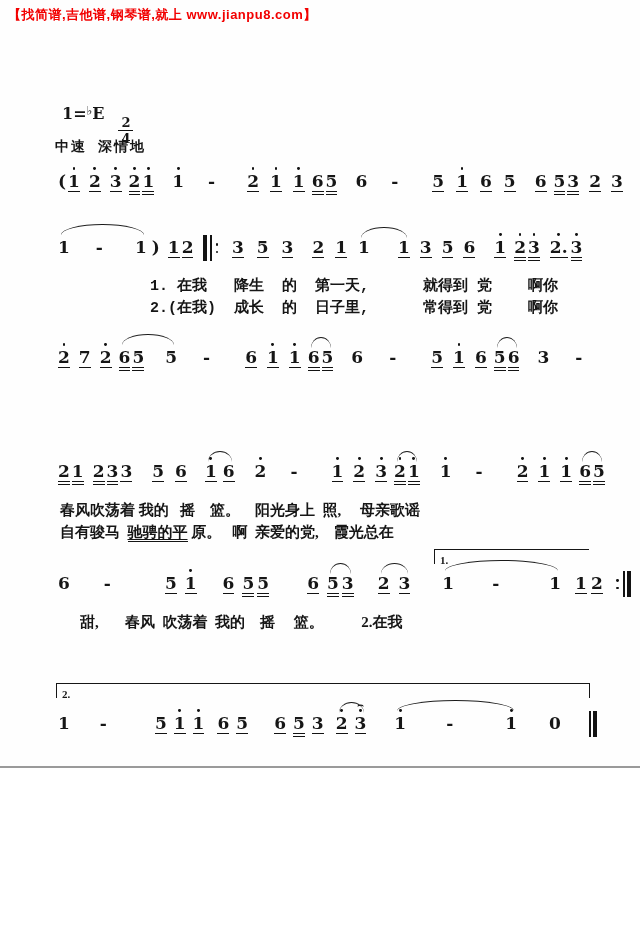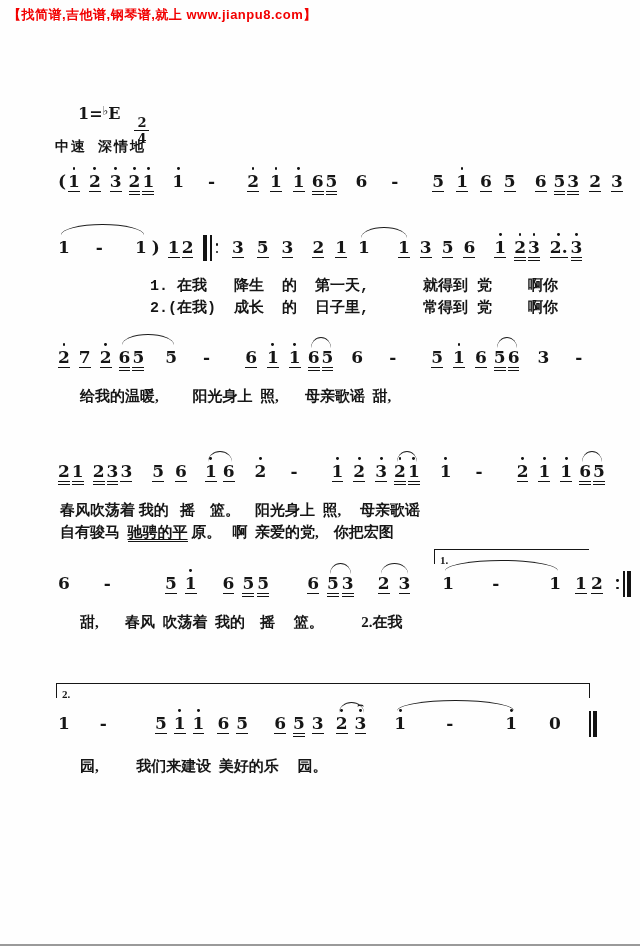--- a/index.html
+++ b/index.html
@@ -1,26 +1,26 @@
 <!DOCTYPE html>
 <html><head>
 <meta charset="utf-8">
 <style>
   html,body{margin:0;padding:0;}
   body{width:640px;height:946px;background:#ffffff;overflow:hidden;
        font-family:"Liberation Serif","DejaVu Serif",serif;color:#161616;}
-  .page{position:relative;width:640px;height:946px;background:#fefefe;}
+  .page{position:relative;width:640px;height:768px;background:#fefefe;}
   .bottom-line{position:absolute;left:0;right:0;bottom:0;border-bottom:2px solid #9a9a9a;}
 
   .watermark{position:absolute;left:8px;top:6px;font:700 13px "Liberation Sans","DejaVu Sans",sans-serif;
              color:#f20000;letter-spacing:0.5px;white-space:pre;}
   .title{position:absolute;left:0;right:0;top:46px;text-align:center;
          font:700 27px "Liberation Serif","DejaVu Serif",serif;letter-spacing:6px;}
 
-  .keysig{position:absolute;left:78px;top:104px;font:700 16px "DejaVu Serif",serif;}
+  .keysig{position:absolute;left:62px;top:104px;font:700 16px "DejaVu Serif",serif;}
   .keysig .flat{font-size:12px;vertical-align:4px;}
   .frac{display:inline-flex;flex-direction:column;align-items:center;margin-left:14px;
         font:700 13px "DejaVu Serif",serif;vertical-align:-8px;line-height:13px;}
   .frac .num{border-bottom:1.6px solid #111;padding:0 3px 1px;}
   .frac .den{padding-top:1px;}
   .tempo{position:absolute;left:55px;top:138px;font:700 14px "Liberation Serif",serif;
          letter-spacing:2px;white-space:pre;}
   .credits{position:absolute;left:456px;top:88px;font:700 15px "Liberation Serif",serif;line-height:20px;}
   .credit-mono{font:700 13px "DejaVu Sans Mono","Liberation Mono",monospace;letter-spacing:1px;}
 
@@ -595,21 +595,20 @@
         <span class="tok note" style="margin-right: 22px;">
           <span class="ab"></span>
           <span class="g">-</span>
           <span class="un"></span>
         </span>
         <span class="tok bar" style="margin-right: 0px;"></span>
         <div class="arc" style="left: 64px; width: 52px; top: -2px;"></div>
         <div class="arc" style="left: 253px; width: 20px; top: 1px;"></div>
         <div class="arc" style="left: 439px; width: 20px; top: 1px;"></div>
       </div>
-  <div class="lyric"><span>给我的温暖,         阳光身上  照,       母亲歌谣  甜,</span></div>
     </div>
   <div class="system sys4">
     <div class="notes-row">
         <span class="tok note" style="margin-right: 2px;">
           <span class="ab"></span>
           <span class="g">2</span>
           <span class="un">
             <i class="ul"></i>
             <i class="ul"></i>
           </span>
@@ -793,21 +792,21 @@
             <i class="ul"></i>
             <i class="ul"></i>
           </span>
         </span>
         <span class="tok bar" style="margin-right: 0px;"></span>
         <div class="arc" style="left: 150px; width: 24px; top: 1px;"></div>
         <div class="arc" style="left: 339px; width: 20px; top: 1px;"></div>
         <div class="arc" style="left: 524px; width: 20px; top: 1px;"></div>
       </div>
   <div class="lyric"><span>春风吹荡着 我的   摇    篮。    阳光身上  照,     母亲歌谣</span></div>
-      <div class="lyric"><span>自有骏马  </span><span class="lu">驰骋的平</span><span> 原。   啊  亲爱的党,    你把宏图</span></div>
+      <div class="lyric"><span>自有骏马  </span><span class="lu">驰骋的平</span><span> 原。   啊  亲爱的党,    霞光总在</span></div>
     </div>
   <div class="system sys5">
     <div class="notes-row">
         <span class="tok note" style="margin-right: 34px;">
           <span class="ab"></span>
           <span class="g">6</span>
           <span class="un"></span>
         </span>
         <span class="tok note" style="margin-right: 34px;">
           <span class="ab"></span>
@@ -1059,17 +1058,16 @@
           <span class="un"></span>
         </span>
         <span class="tok bgroup" style="margin-right: 0px;">
           <i class="vthin"></i>
           <i class="vthick"></i>
         </span>
         <div class="arc" style="left: 281px; width: 25px; top: 0px;"></div>
         <div class="arc" style="left: 339px; width: 117px; top: -2px;"></div>
         <div class="volta vright" style="left: -2px; width: 532px; top: -19px;"><span class="vlabel">2.</span></div>
       </div>
-  <div class="lyric"><span>园,          我们来建设  美好的乐     园。</span></div>
     </div>
 
   <div class="bottom-line"></div>
 </div>
 
 </body></html>

